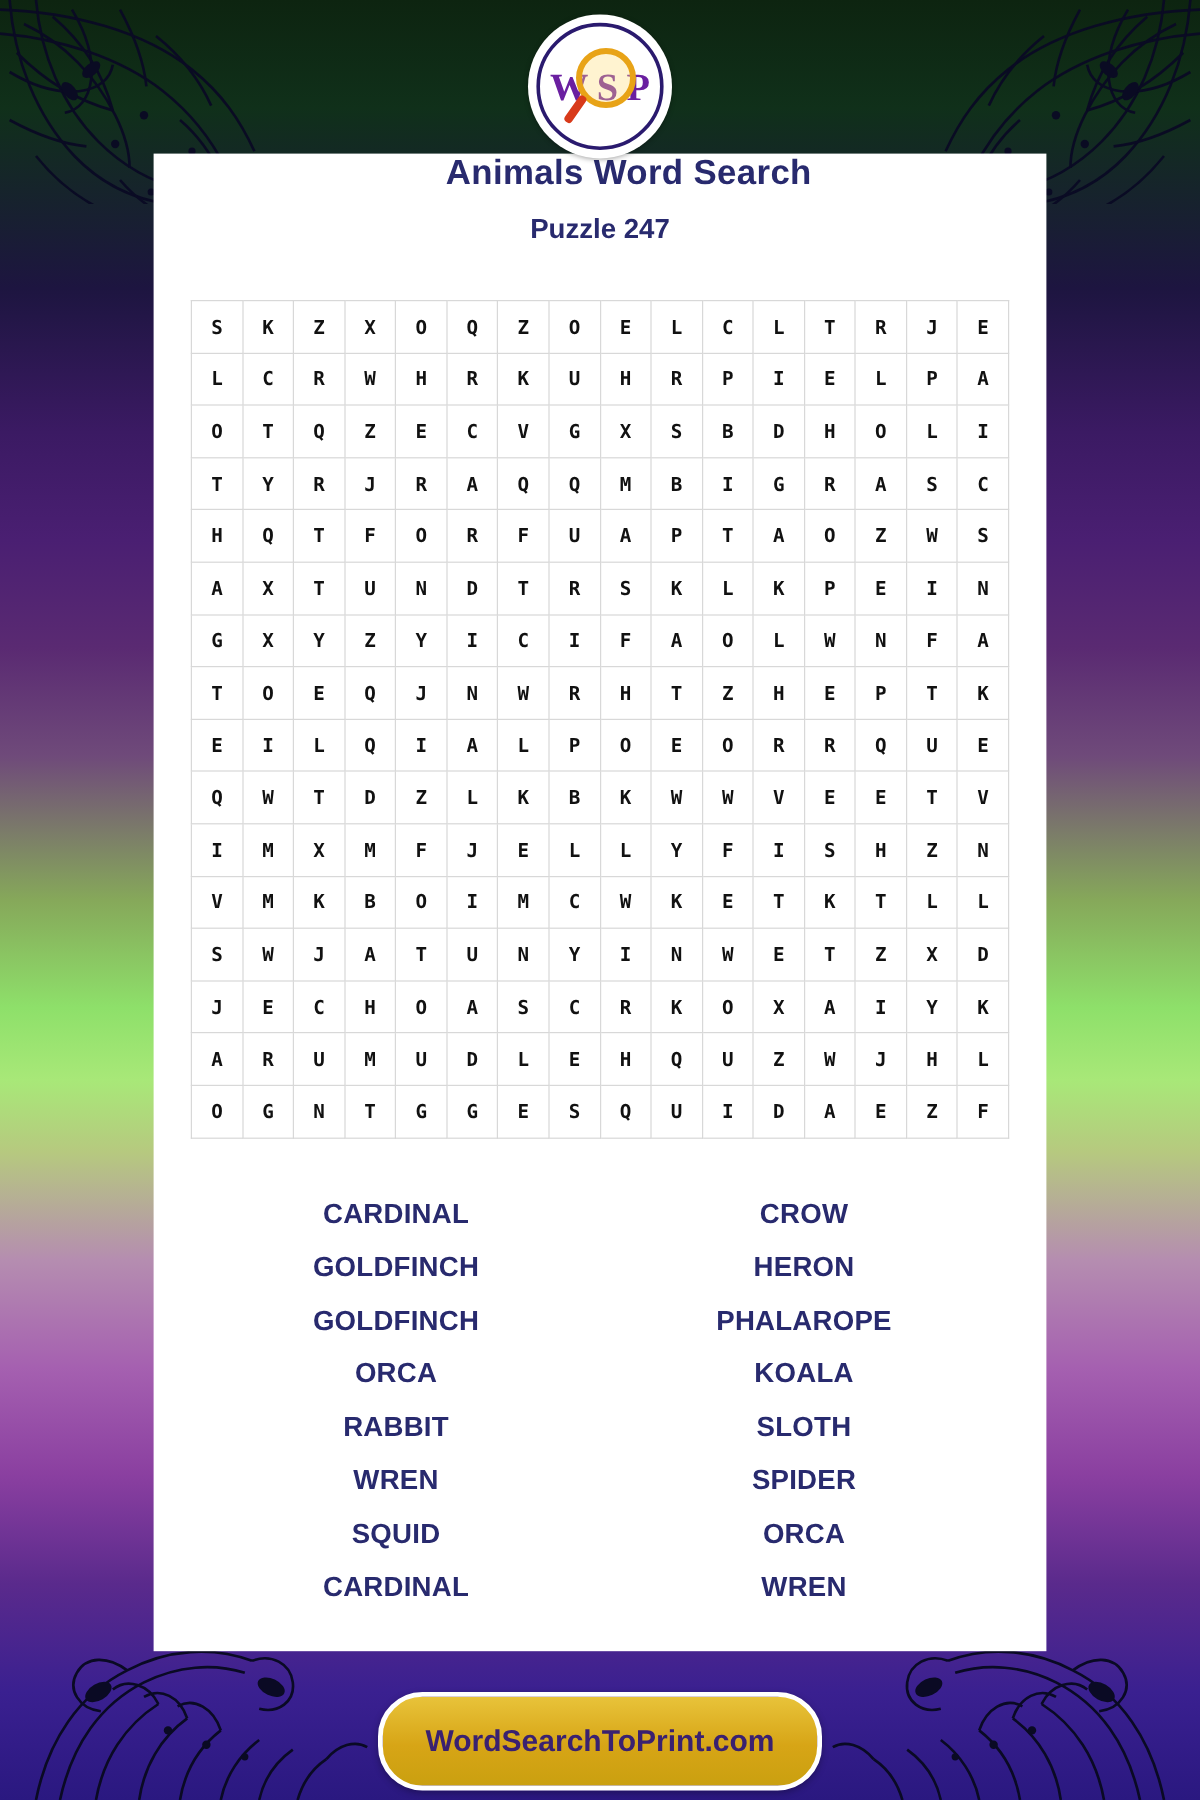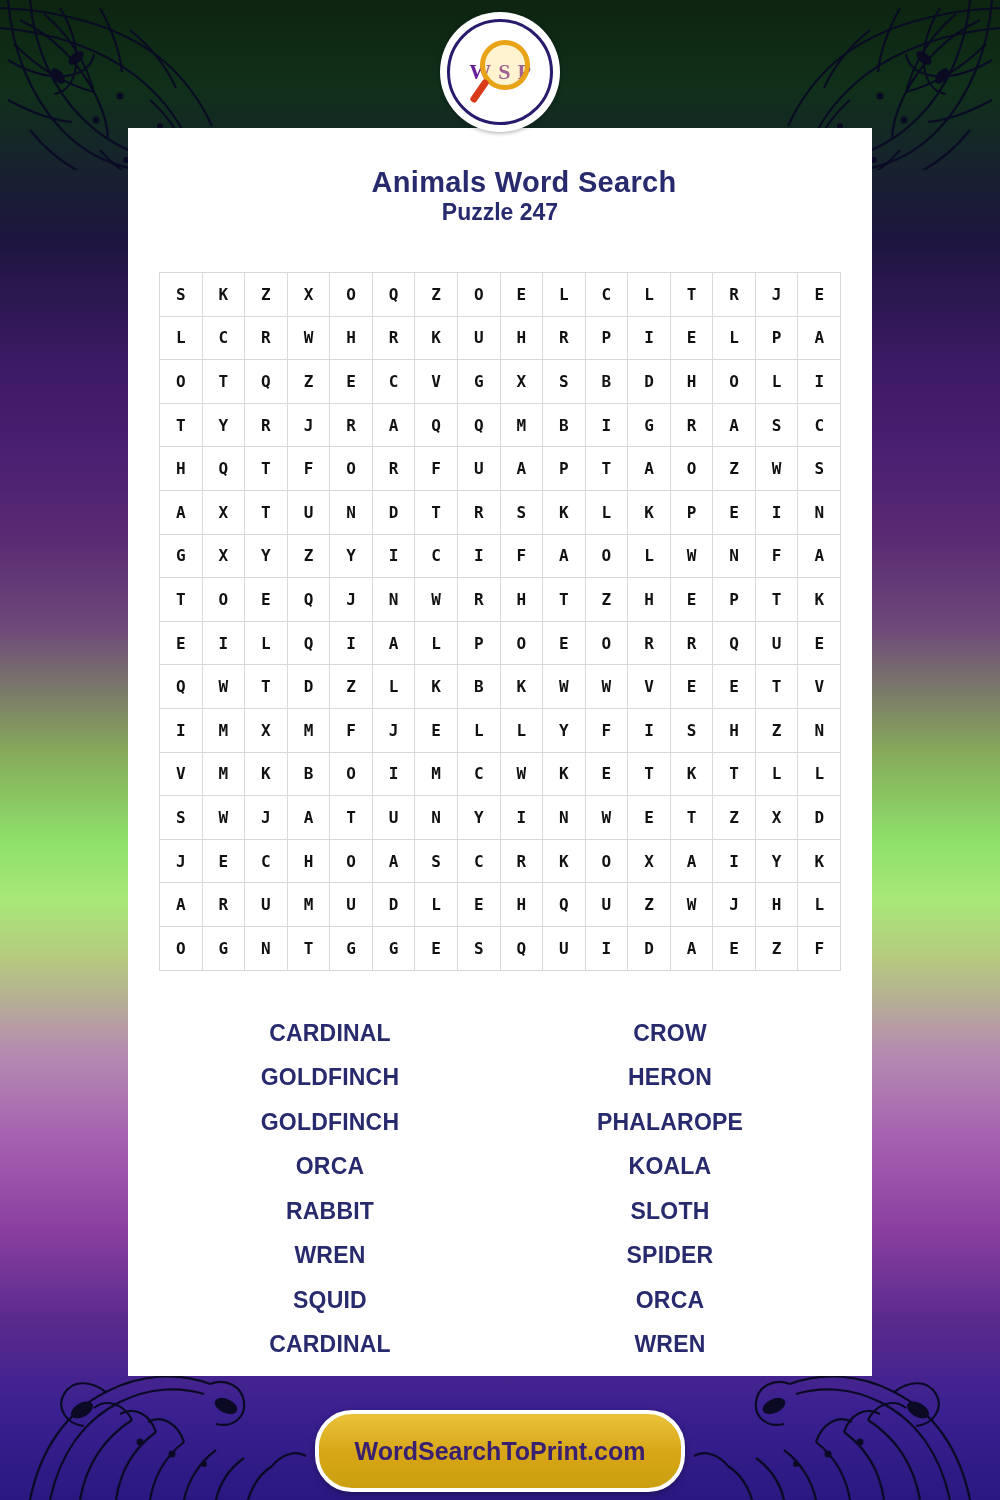--- a/index.html
+++ b/index.html
@@ -82,21 +82,21 @@
     border-radius: 50%;
     border: 3px solid #2a1a6e;
     position: relative;
     display: flex;
     align-items: center;
     justify-content: center;
   }
   #logo .wsp {
     font-family: "Liberation Serif", serif;
     font-weight: bold;
-    font-size: 22px;
+    font-size: 32px;
     color: #6a1fa0;
     letter-spacing: 7px;
     padding-left: 7px;
   }
   #logo .magnifier {
     position: absolute;
     left: 30px;
     top: 18px;
     width: 40px;
     height: 40px;
@@ -120,29 +120,29 @@
     position: absolute;
     left: 128px;
     top: 128px;
     width: 744px;
     height: 1248px;
     background: #ffffff;
     z-index: 3;
   }
   #title {
     text-align: center;
-    margin-top: 38px;
     font-size: 29px;
     font-weight: bold;
     color: #282a6e;
     letter-spacing: 0.3px;
     padding-left: 48px;
   }
   #subtitle {
     text-align: center;
+    margin-top: 16px;
     font-size: 23px;
     font-weight: bold;
     color: #282a6e;
   }
 
   
   #grid-wrap {
     margin: 46px auto 0 auto;
     width: 682px;
   }

